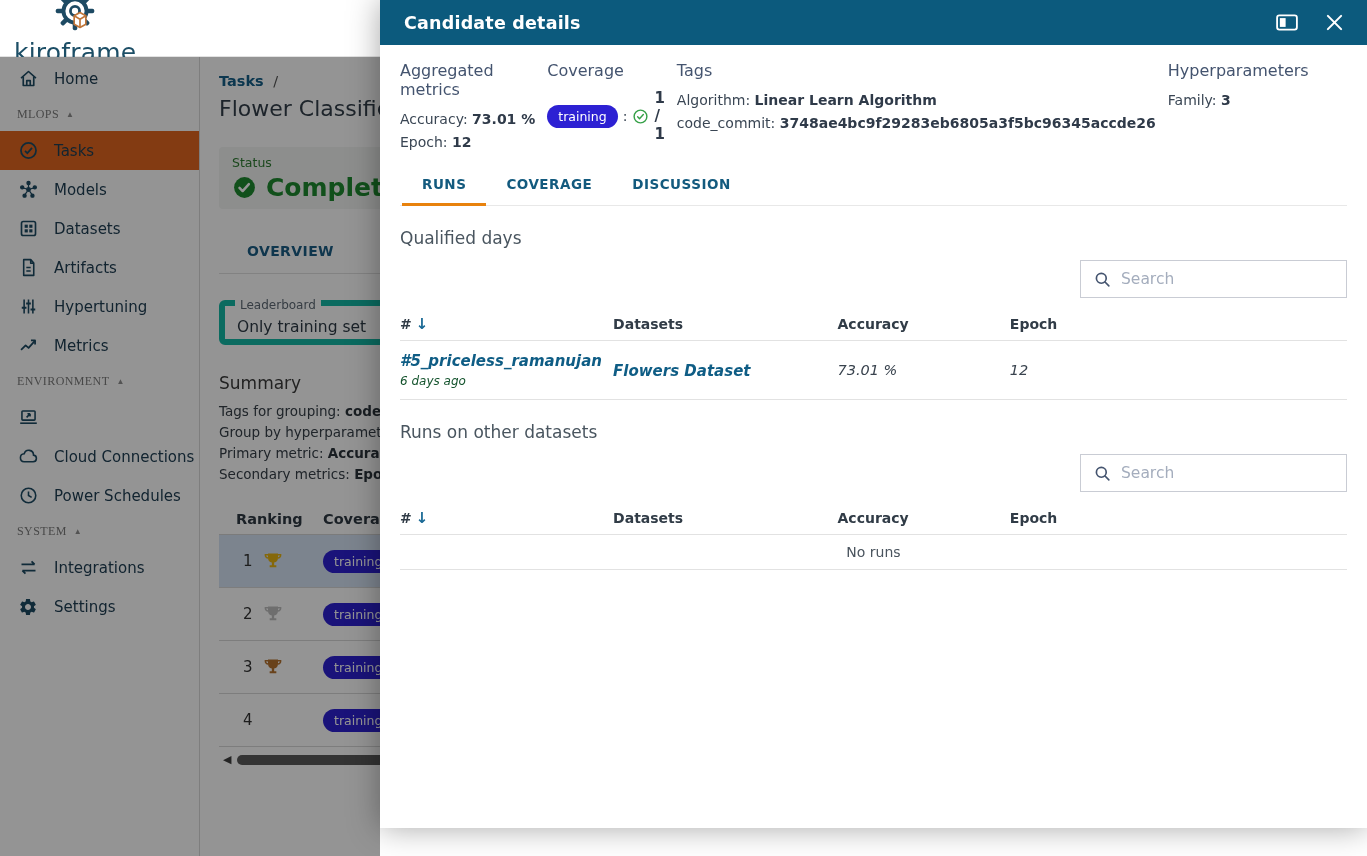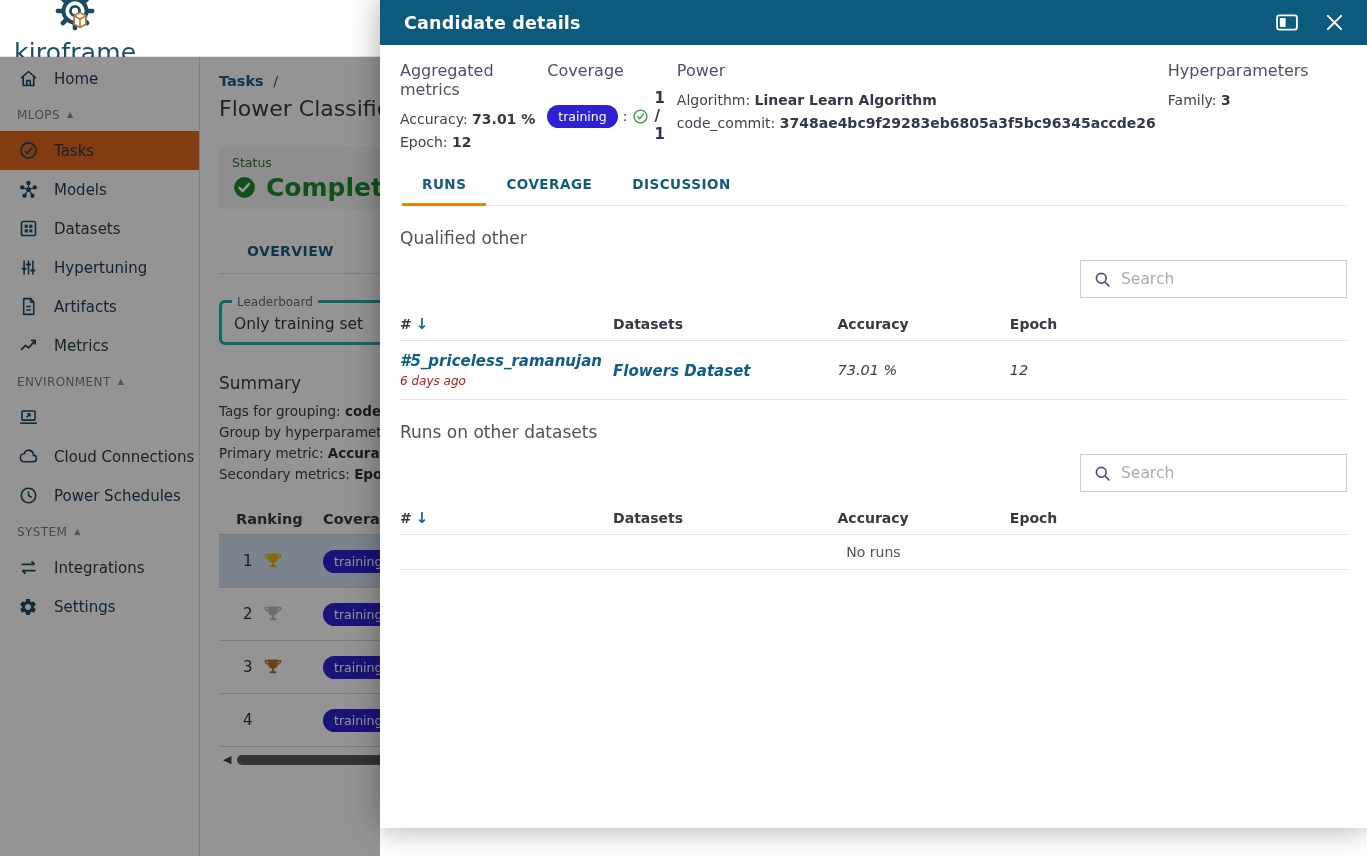--- a/index.html
+++ b/index.html
@@ -16,36 +16,36 @@
   .brand { font-size:25px; color:#1c4e66; letter-spacing:.2px; }
 
   
   .sidebar { position:absolute; left:0; top:57px; width:200px; height:799px; background:#fff;
     border-right:1px solid #d9d9d9; padding-top:2px; z-index:1; }
   .nav-item { height:39px; display:flex; align-items:center; gap:15px; padding-left:17px;
     font-size:15px; color:#203f54; cursor:pointer; }
   .nav-item .nav-icon { width:22px; height:22px; display:flex; align-items:center; justify-content:center; color:#1d4a63; }
   .nav-item.active { background:#e2671f; }
   .nav-section { height:33px; display:flex; align-items:center; gap:7px; padding-left:17px;
-    font-size:12px; color:#7c7c7c; letter-spacing:.4px; cursor:pointer; }
+    font-size:12px; color:#7c7c7c; letter-spacing:.4px; cursor:pointer;font-family:Liberation Serif, serif; }
   .sec-arrow { font-size:8px; color:#909090; }
 
   
   .main { position:absolute; left:201px; top:57px; width:1166px; height:799px; background:#fff; z-index:1; padding-left:18px; }
   .breadcrumb { margin-top:16px; font-size:14.5px; }
   .breadcrumb .root { color:#166089; font-weight:bold; }
   .breadcrumb .sep { color:#555; margin-left:5px; }
   .page-title { margin-top:7px; font-size:22px; color:#333f4a; white-space:nowrap; }
   .status-card { margin-top:26px; width:300px; height:62px; background:#f3f4f3; border-radius:4px; padding:8px 13px; }
   .status-label { font-size:12.5px; color:#2e7d32; }
   .status-row { display:flex; align-items:center; gap:9px; margin-top:3px; }
   .status-value { font-size:25px; font-weight:bold; color:#1e8a2f; }
   .main-tabs { margin-top:34px; display:flex; gap:32px; padding-left:12px; border-bottom:1px solid #e0e0e0; }
   .main-tab { font-size:14px; font-weight:bold; letter-spacing:.4px; color:#1b5e86; padding:0 16px 14px 16px; white-space:nowrap; cursor:pointer; }
-  .select-box { position:relative; margin-top:26px; width:260px; height:45px; border:3px solid #14b8a6; border-radius:6px; cursor:pointer; }
+  .select-box { position:relative; margin-top:26px; width:260px; height:45px; border:6px solid #14b8a6; border-radius:6px; cursor:pointer; }
   .select-label { position:absolute; top:-8px; left:10px; background:#fff; padding:0 5px; font-size:12px; color:#5f6a75; }
   .select-value { font-size:15.5px; color:#2d3a45; padding:12px 0 0 12px; white-space:nowrap; }
   .summary-h { margin-top:28px; font-size:17px; color:#3c3c3c; }
   .summary-lines { margin-top:8px; }
   .summary-line { font-size:13.5px; color:#374049; line-height:21px; white-space:nowrap; }
   .summary-line b { color:#2c343c; }
   .rank-table { margin-top:18px; width:430px; }
   .rank-head { display:grid; grid-template-columns:104px 1fr; height:32px; align-items:center;
     border-bottom:1px solid #d4d4d4; font-size:14.5px; font-weight:bold; color:#2f3a44; }
   .rank-head .c1 { padding-left:17px; }
@@ -92,21 +92,21 @@
     font-family:"DejaVu Sans","Liberation Sans",sans-serif; background:transparent; }
   .search-box input::placeholder { color:#a4adbd; }
 
   .mtable { margin-top:10px; }
   .mt-head { display:grid; grid-template-columns:22.5% 23.7% 18.2% auto; align-items:center; height:33px;
     border-bottom:1px solid #e2e2e2; font-size:14px; font-weight:bold; color:#313c47; }
   .sort-arrow { color:#1b6a96; font-weight:bold; font-size:15px; margin-left:4px; cursor:pointer; }
   .mt-row { display:grid; grid-template-columns:22.5% 23.7% 18.2% auto; align-items:center;
     border-bottom:1px solid #e2e2e2; padding:11px 0;font-style:italic; }
   .run-link { font-size:15px; font-weight:bold; color:#0f5d85; cursor:pointer; }
-  .run-time { font-size:12px; color:#b91c1c; margin-top:4px; }
+  .run-time { font-size:12px; color:#14532d; margin-top:4px; }
   .cell-plain { font-size:14.5px; color:#39434e; }
   .empty-row { border-bottom:1px solid #e2e2e2; text-align:center; font-size:14px; color:#4a545e; padding:9px 0; }
 
   svg { display:block; }
 </style>
 </head>
 <body>
 
 <div class="stage">
 
@@ -190,37 +190,37 @@
               <rect x="7.6" y="12.9" width="3.6" height="3.6"></rect>
               <rect x="12.9" y="12.9" width="3.6" height="3.6"></rect>
             </g>
           </svg>
       </span>
       <span class="nav-label">Datasets</span>
     </div>
 
     <div class="nav-item">
       <span class="nav-icon">
-        <svg width="21" height="21" viewBox="0 0 24 24" fill="none" stroke="currentColor" stroke-width="1.8">
-            <path d="M7 4v16M12 4v16M17 4v16"></path>
-            <path d="M4.3 13.5h5.4M9.3 8.5h5.4M14.3 15.5h5.4" stroke-width="2.4"></path>
-          </svg>
-      </span>
-      <span class="nav-label">Hypertuning</span>
-    </div>
-
-    <div class="nav-item">
-      <span class="nav-icon">
         <svg width="21" height="21" viewBox="0 0 24 24" fill="none" stroke="currentColor" stroke-width="1.8" stroke-linejoin="round">
             <path d="M6.5 3h8l3.5 4v14H6.5z"></path>
             <path d="M14.5 3v4.2H18"></path>
             <path d="M9.5 12h5M9.5 16h5" stroke-width="1.5"></path>
           </svg>
       </span>
       <span class="nav-label">Artifacts</span>
+    </div>
+
+    <div class="nav-item">
+      <span class="nav-icon">
+        <svg width="21" height="21" viewBox="0 0 24 24" fill="none" stroke="currentColor" stroke-width="1.8">
+            <path d="M7 4v16M12 4v16M17 4v16"></path>
+            <path d="M4.3 13.5h5.4M9.3 8.5h5.4M14.3 15.5h5.4" stroke-width="2.4"></path>
+          </svg>
+      </span>
+      <span class="nav-label">Hypertuning</span>
     </div>
 
     <div class="nav-item">
       <span class="nav-icon">
         <svg width="21" height="21" viewBox="0 0 24 24" fill="none" stroke="currentColor" stroke-width="2" stroke-linejoin="round">
             <path d="M3.5 17l5.2-5.2 3.4 3 7.4-8.3"></path>
             <path d="M14.8 6.2h4.7v4.7"></path>
           </svg>
       </span>
       <span class="nav-label">Metrics</span>
@@ -414,38 +414,38 @@
               <svg width="17" height="17" viewBox="0 0 24 24" fill="none" stroke="#35a047" stroke-width="2">
                   <circle cx="12" cy="12" r="9"></circle>
                   <path d="M8 12.5l2.6 2.6 5.4-6" stroke-linecap="round" stroke-linejoin="round"></path>
                 </svg>
             </span>
             <span class="cov-ratio">1 / 1</span>
           </div>
         </div>
 
         <div class="info-col ic-tags">
-          <div class="info-h">Power</div>
+          <div class="info-h">Tags</div>
           <div class="info-line"><span>Algorithm: </span><b>Linear Learn Algorithm</b></div>
           <div class="info-line"><span>code_commit: </span><b>3748ae4bc9f29283eb6805a3f5bc96345accde26</b></div>
         </div>
 
         <div class="info-col ic-hyper">
           <div class="info-h">Hyperparameters</div>
           <div class="info-line"><span>Family: </span><b>3</b></div>
         </div>
       </div>
 
       <div class="mtabs">
         <div class="mtab active">RUNS</div>
         <div class="mtab">COVERAGE</div>
         <div class="mtab">DISCUSSION</div>
       </div>
 
-      <div class="sect-h">Qualified other</div>
+      <div class="sect-h">Qualified days</div>
 
       <div class="search-row">
         <div class="search-box">
           <span>
             <svg width="19" height="19" viewBox="0 0 24 24" fill="none" stroke="#44546f" stroke-width="2.1" stroke-linecap="round">
                 <circle cx="10.5" cy="10.5" r="6.2"></circle>
                 <path d="M15.2 15.2L20 20"></path>
               </svg>
           </span>
           <input placeholder="Search" style="">

